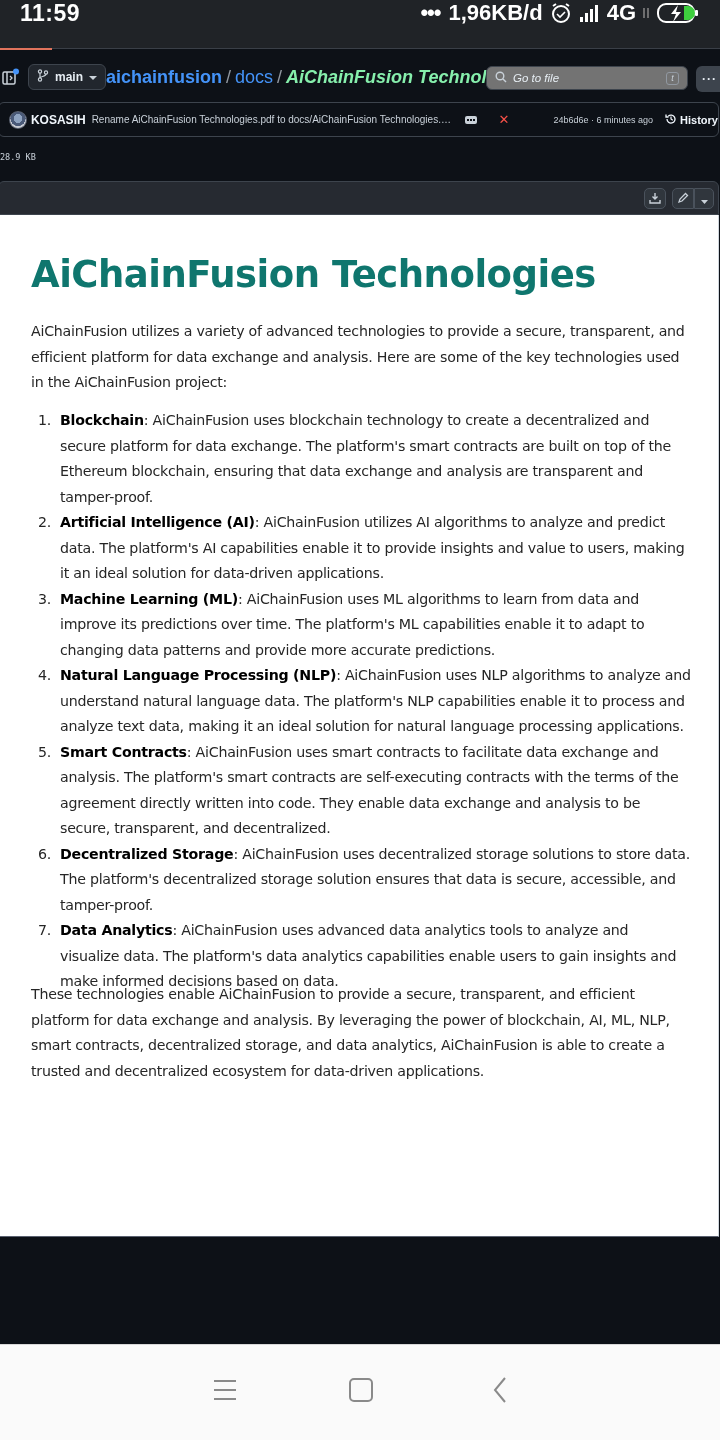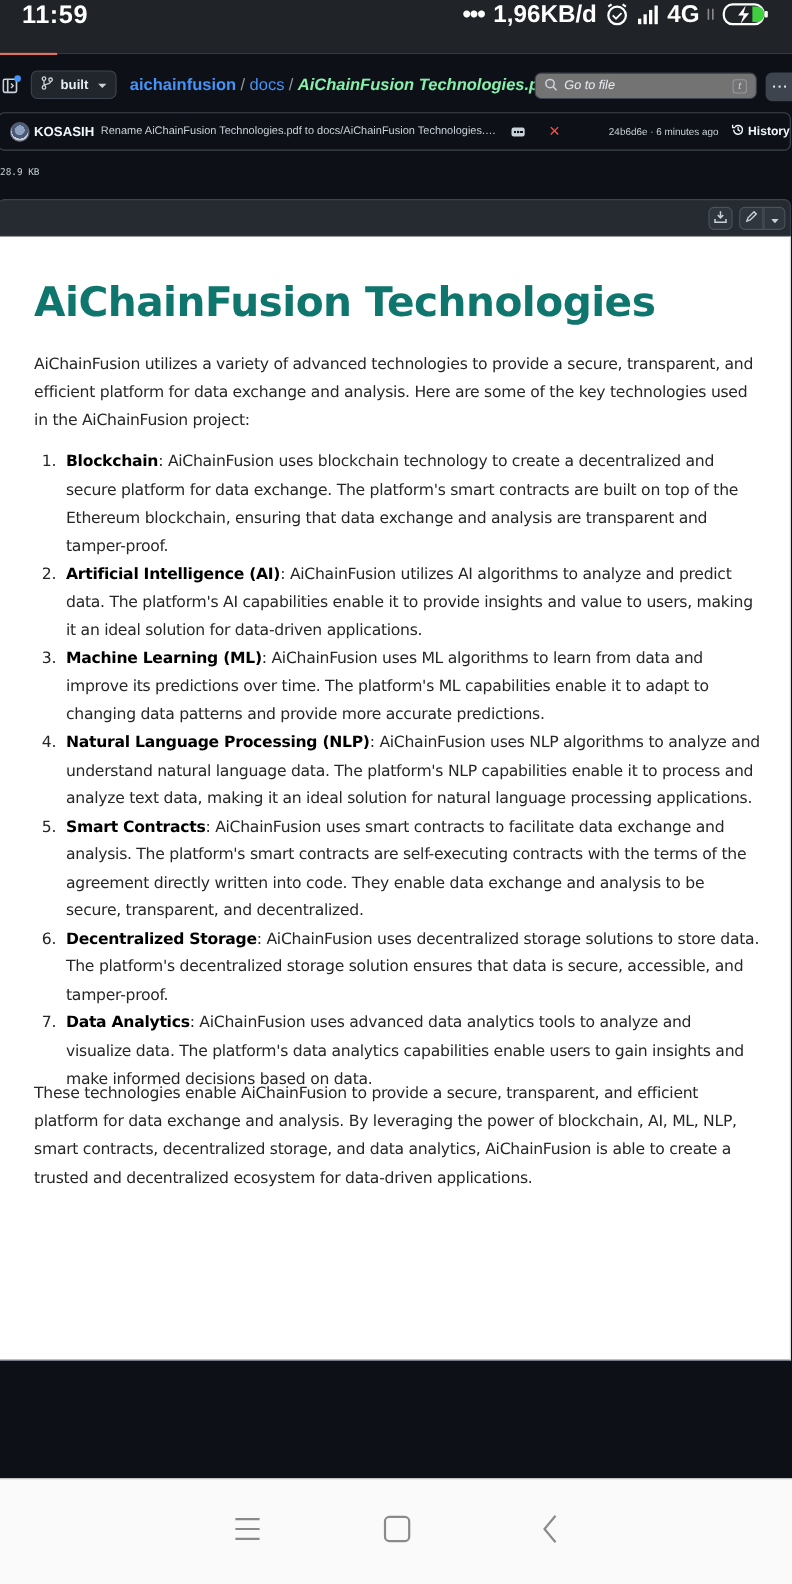--- a/index.html
+++ b/index.html
@@ -13,21 +13,21 @@
     .sb-dots { font-size: 22px; letter-spacing: -1px; margin-right: 2px; }
     .sb-icon { display: inline-flex; align-items: center; }
     .progress { position: absolute; top: 48px; left: 0; width: 720px; height: 3px; background: #0d1117; }
     .progress-fill { height: 2px; width: 52px; background: #e0735c; }
     .progress-track { position: absolute; top: 0; left: 52px; right: 0; height: 1px; background: #3a3f47; }
 
     
     .header { position: absolute; top: 58px; left: 0; width: 720px; height: 38px; display: flex; align-items: center; }
     .panel-toggle { width: 18px; height: 18px; margin-left: 2px; position: relative; }
     .branch-btn { margin-left: 8px; height: 26px; width: 78px; background: #21262d; border: 1px solid #3d444d; border-radius: 6px; display: flex; align-items: center; padding: 0 8px; gap: 6px; font-size: 12px; color: #e6edf3; font-weight: bold; }
-    .breadcrumb { margin-left: 12px; font-size: 15px; display: flex; align-items: center; gap: 4px; white-space: nowrap; }
+    .breadcrumb { font-size: 18px; display: flex; align-items: center; gap: 4px; white-space: nowrap; }
     .crumb-link { color: #4493f8; }
     .crumb-link.bold { font-weight: bold; }
     .crumb-sep { color: #9198a1; }
     .crumb-current { color: #86efac; font-weight: bold; font-style: italic; }
     .copy-icon { margin-left: 8px; display: inline-flex; }
     .goto { position: absolute; left: 486px; top: 8px; width: 202px; height: 24px; border: 1px solid #3d444d; border-radius: 6px; display: flex; align-items: center; padding: 0 8px; gap: 6px; font-size: 11.5px; color: #e6edf3; background: #737373; font-style: italic; }
     .goto .kbd { margin-left: auto; width: 13px; height: 13px; border: 1px solid #9198a1; border-radius: 3px; font-size: 9px; display: flex; align-items: center; justify-content: center; color: #c9d1d9; }
     .more-btn { position: absolute; left: 696px; top: 8px; width: 30px; height: 26px; background: #3d444d; border-radius: 6px; display: flex; align-items: center; justify-content: flex-start; padding-left: 6px; color: #e6edf3; font-size: 12px; letter-spacing: 1px; font-weight: bold; }
 
     
@@ -119,21 +119,21 @@
   </span>
   <div class="branch-btn">
     <span>
       <svg width="12" height="13" viewBox="0 0 12 13">
           <circle cx="3" cy="2.5" r="1.6" fill="none" stroke="#c9d1d9" stroke-width="1.2"></circle>
           <circle cx="3" cy="10.5" r="1.6" fill="none" stroke="#c9d1d9" stroke-width="1.2"></circle>
           <circle cx="9" cy="3.5" r="1.6" fill="none" stroke="#c9d1d9" stroke-width="1.2"></circle>
           <path d="M3 4v5M9 5c0 3-6 2-6 4" fill="none" stroke="#c9d1d9" stroke-width="1.2"></path>
         </svg>
     </span>
-    <span>built</span>
+    <span>main</span>
     <span style="margin-left:auto;">
       <svg width="8" height="5" viewBox="0 0 8 5">
           <path d="M0 0h8L4 4z" fill="#c9d1d9"></path>
         </svg>
     </span>
   </div>
   <div class="breadcrumb">
     <span class="crumb-link bold">aichainfusion</span>
     <span class="crumb-sep">/</span>
     <span class="crumb-link">docs</span>

